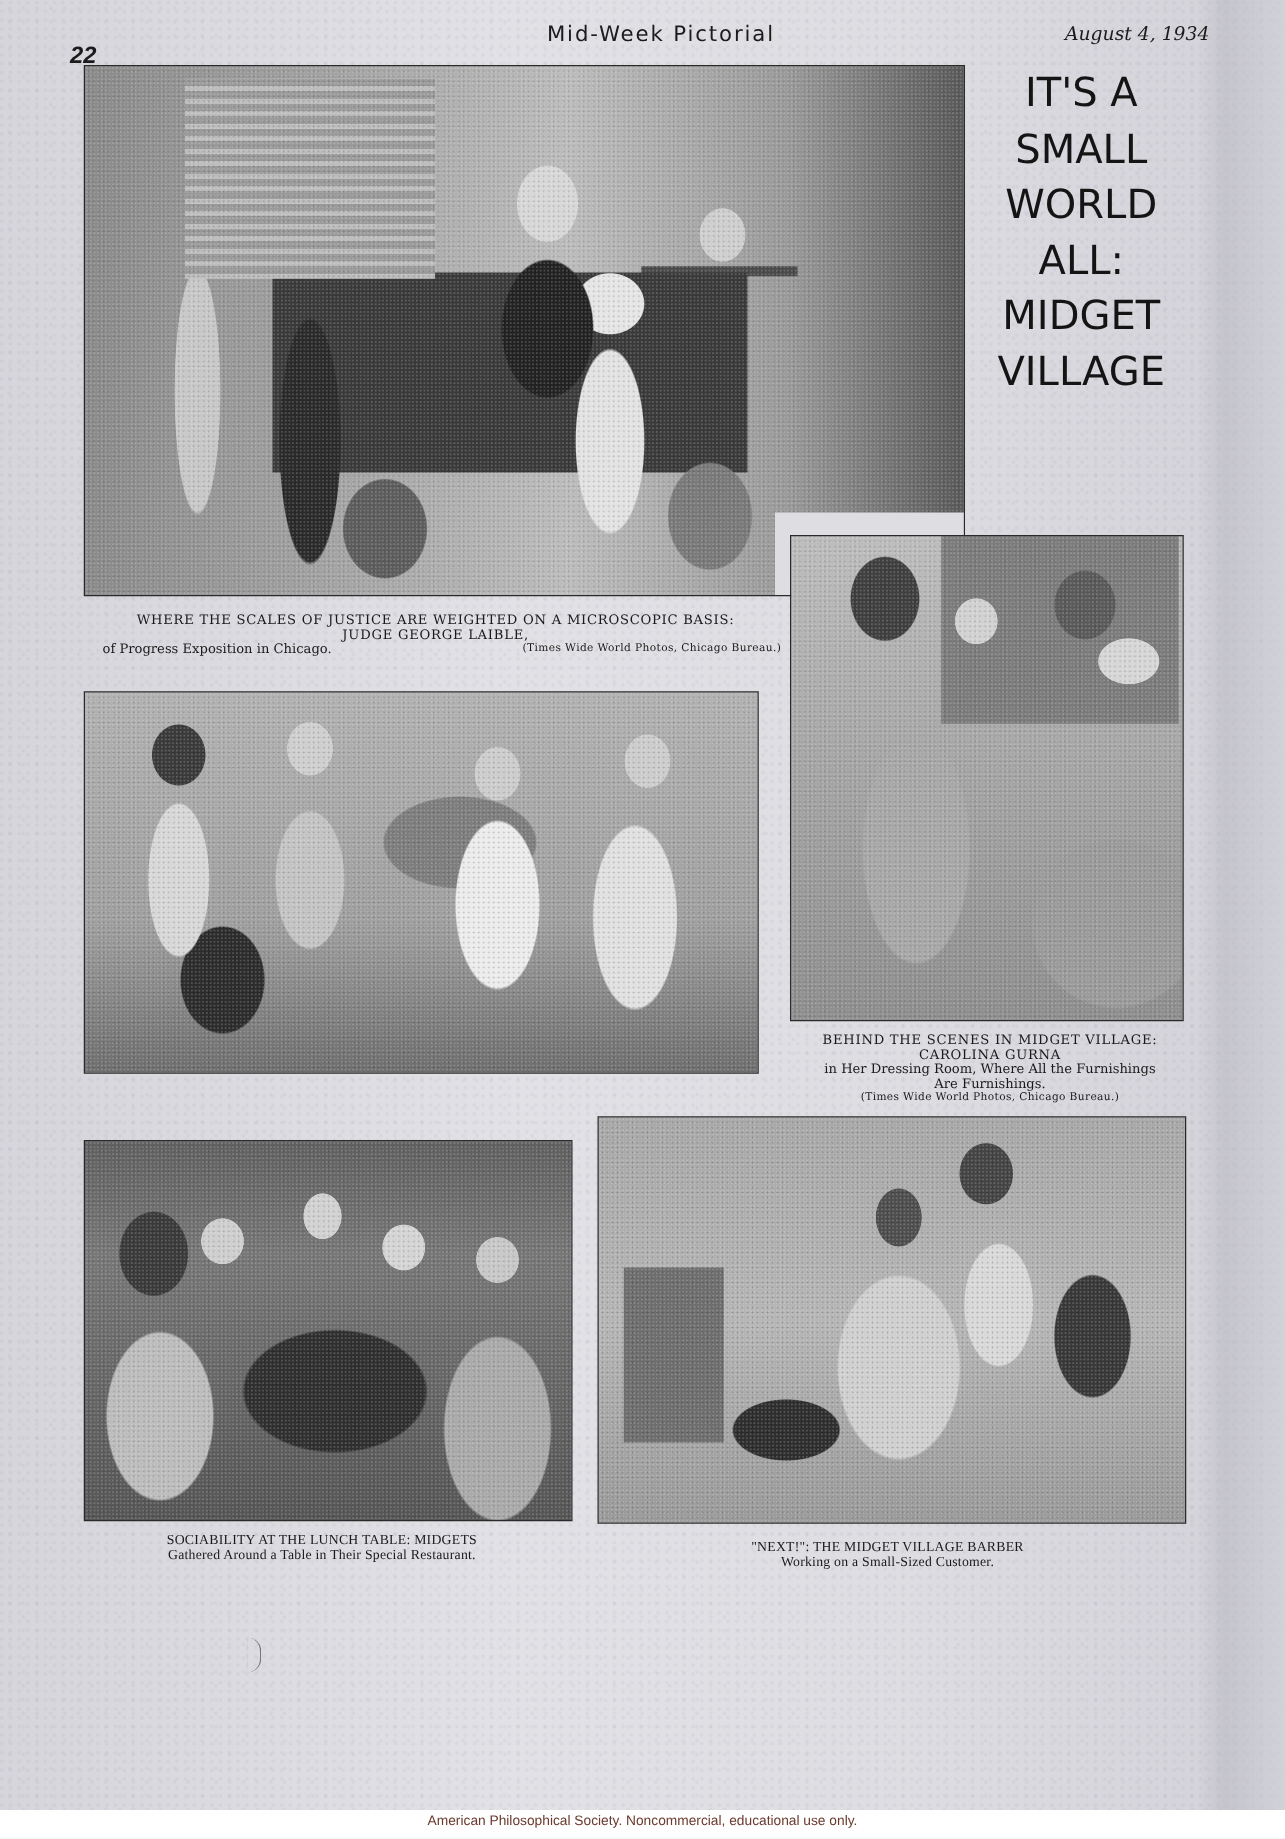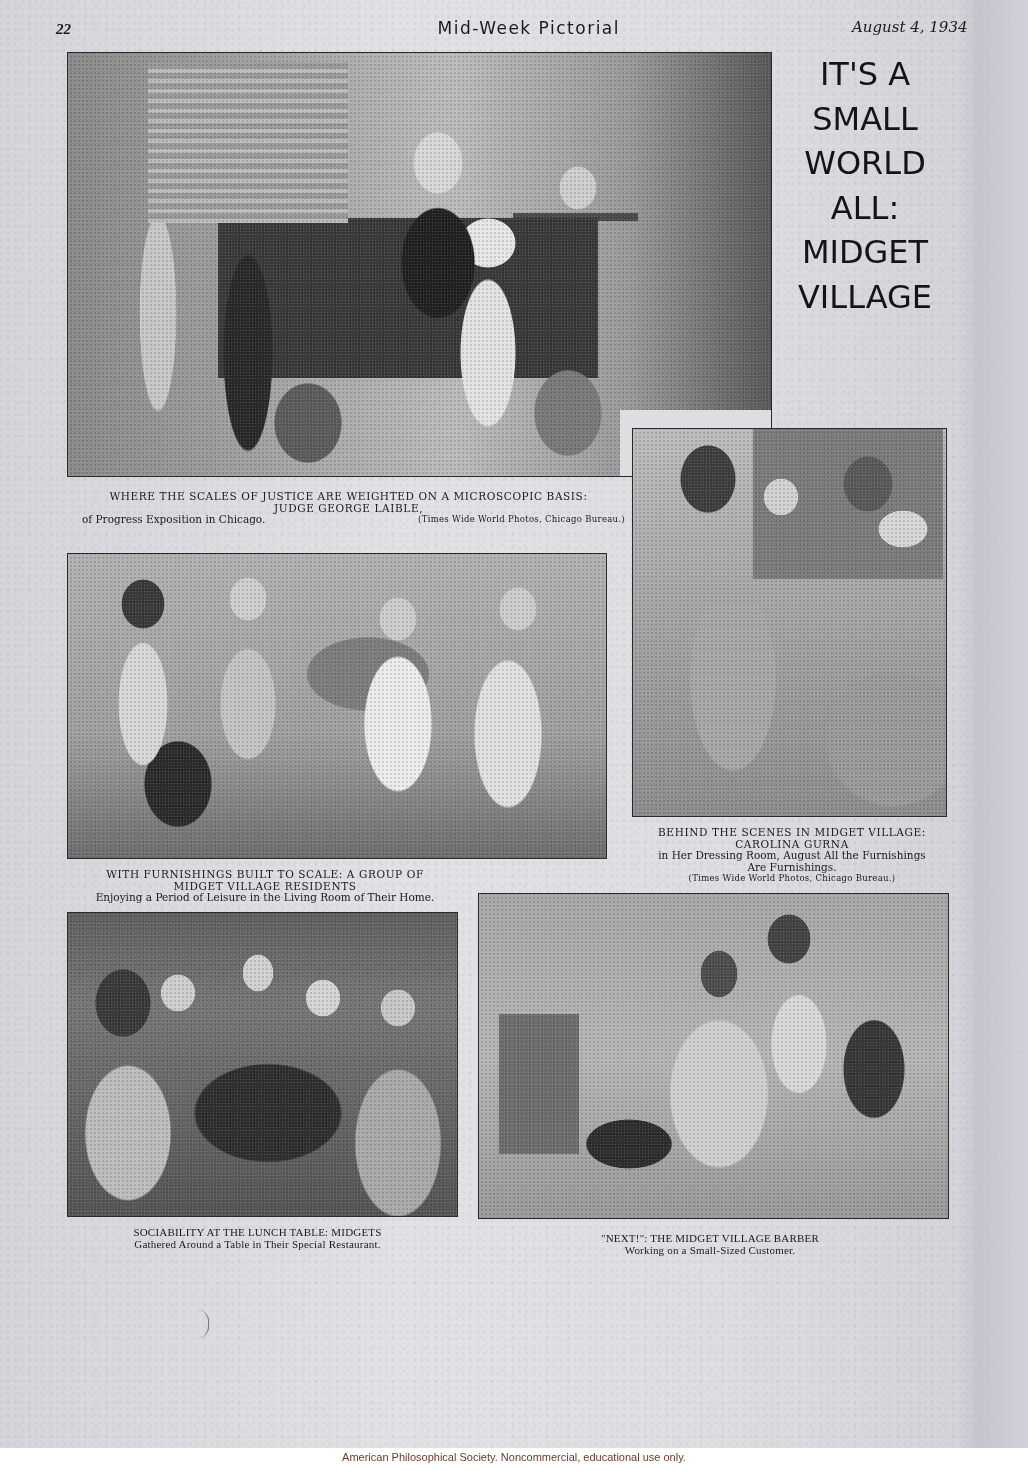--- a/index.html
+++ b/index.html
@@ -18,23 +18,23 @@
       background-size: 7px 7px, 11px 11px, 100% 100%;
     }
     .page-edge-right {
       position: absolute; top: 0; right: 0; width: 70px; height: 1448px;
       background: linear-gradient(90deg, rgba(0,0,0,0) 0%, rgba(180,180,190,0.45) 30%, rgba(210,210,218,0.6) 100%);
     }
     .masthead {
       position: absolute; left: 0; top: 14px; width: 1028px; height: 30px;
     }
     .page-number {
-      position: absolute; left: 56px; top: 7px;
-      font-family: Liberation Serif, serif; font-style: italic; font-weight: bold;
-      font-size: 15px; color: #1b1b1b;
+      position: absolute; left: 56px; top: 20px;
+      font-family: Liberation Sans, sans-serif; font-style: italic; font-weight: bold;
+      font-size: 19px; color: #1b1b1b;
     }
     .publication-name {
       position: absolute; left: 390px; top: 4px; width: 230px; text-align: right;
       font-family: "DejaVu Sans", sans-serif; font-size: 17px; letter-spacing: 1.5px; color: #1b1b1b;
     }
     .issue-date {
       position: absolute; left: 852px; top: 4px;
       font-family: "DejaVu Serif", serif; font-style: italic; font-size: 15px; color: #1b1b1b;
     }
     .headline {
@@ -212,30 +212,25 @@
     <div class="grain"></div>
   </div>
 
   <div class="photo photo-living">
     <div class="grain"></div>
   </div>
 
   <div class="caption cap-dressing">
     <span class="cap-head">BEHIND THE SCENES IN MIDGET VILLAGE:</span>
     <span class="cap-head">CAROLINA GURNA</span>
-    <span class="cap-body">in Her Dressing Room, August All the Furnishings</span>
+    <span class="cap-body">in Her Dressing Room, Where All the Furnishings</span>
     <span class="cap-body">Are Furnishings.</span>
     <span class="cap-body cap-credit">(Times Wide World Photos, Chicago Bureau.)</span>
   </div>
 
-  <div class="caption cap-living">
-    <span class="cap-head">WITH FURNISHINGS BUILT TO SCALE: A GROUP OF</span>
-    <span class="cap-head">MIDGET VILLAGE RESIDENTS</span>
-    <span class="cap-body">Enjoying a Period of Leisure in the Living Room of Their Home.</span>
-  </div>
 
   <div class="photo photo-lunch">
     <div class="grain"></div>
   </div>
 
   <div class="photo photo-barber">
     <div class="grain"></div>
   </div>
 
   <div class="caption cap-lunch">

